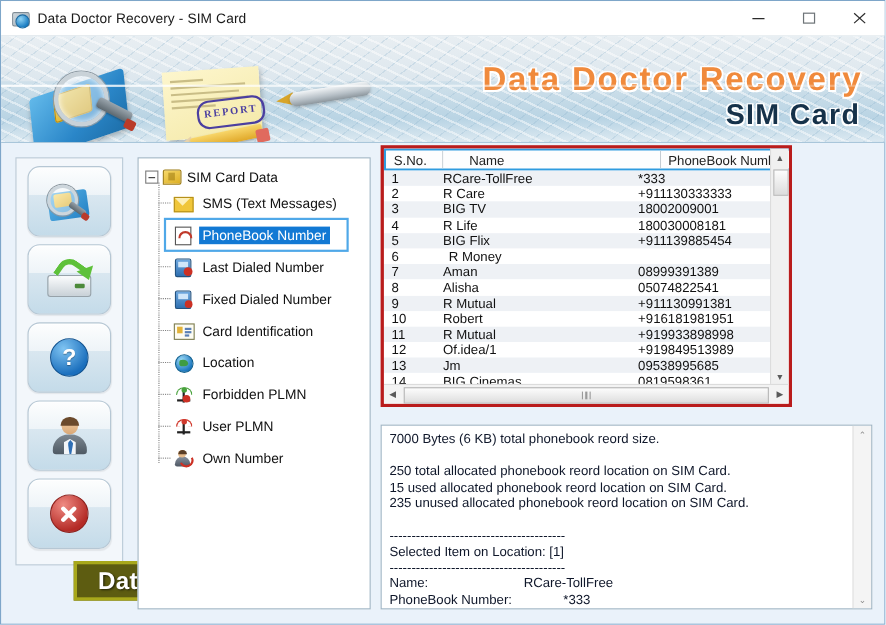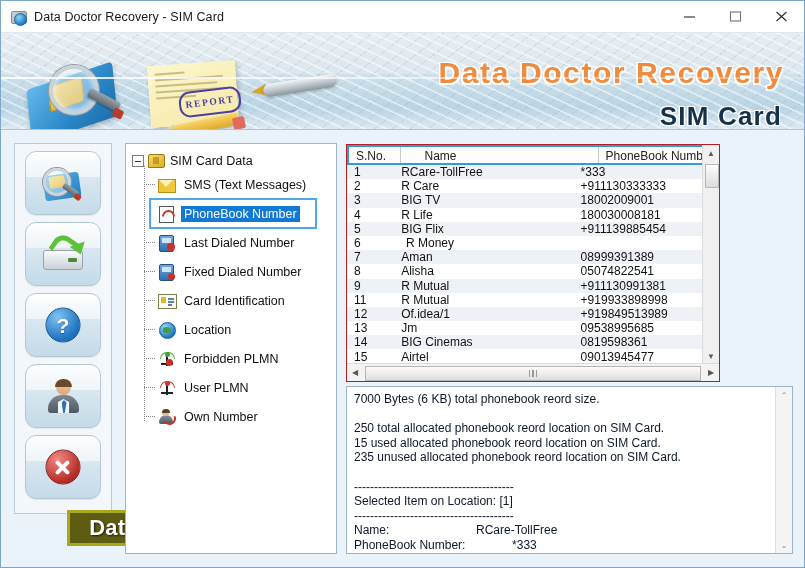--- a/index.html
+++ b/index.html
@@ -58,21 +58,21 @@
   }
   .bn-title{
     position:absolute;right:20px;top:23px;font-size:30px;font-weight:bold;
     color:#f08a3c;letter-spacing:1.6px;
     text-shadow:
       -1.5px -1.5px 0 #fff, 1.5px -1.5px 0 #fff,
       -1.5px 1.5px 0 #fff, 1.5px 1.5px 0 #fff,
       0 0 3px rgba(255,255,255,.95);
   }
   .bn-sub{
-    position:absolute;right:22px;top:68px;font-size:26px;font-weight:bold;
+    position:absolute;right:22px;top:56px;font-size:26px;font-weight:bold;
     color:#16324a;letter-spacing:1.2px;
     text-shadow:-1.2px -1.2px 0 #fff,1.2px -1.2px 0 #fff,-1.2px 1.2px 0 #fff,1.2px 1.2px 0 #fff;
   }
   
   .art{position:absolute;}
   .sim-card{
     left:28px;top:42px;width:86px;height:56px;border-radius:4px;
     background:linear-gradient(140deg,#62b9ea,#2a86c8 60%,#1d6ea8);
     transform:skewY(-13deg) rotate(-6deg);
     box-shadow:0 3px 5px rgba(0,0,0,.22);
@@ -316,22 +316,22 @@
   .i-own{position:absolute;left:0;top:1px;width:17px;height:16px;}
   .i-own .h{position:absolute;left:4px;top:0;width:7px;height:7px;border-radius:50%;background:#e6bb8c;}
   .i-own .hh{position:absolute;left:3.5px;top:0;width:8px;height:3.5px;border-radius:4px 4px 0 0;background:#5b3f27;}
   .i-own .b{position:absolute;left:1px;bottom:1px;width:14px;height:9px;border-radius:7px 7px 2px 2px;
     background:linear-gradient(180deg,#8892a0,#4f5864);}
   .i-own .p{position:absolute;right:-1px;bottom:0px;width:9px;height:9px;border:2.5px solid #cc3024;
     border-radius:50%;clip-path:polygon(0 50%,100% 50%,100% 100%,0 100%);transform:rotate(-25deg);}
 
   
   .table-panel{
-    position:absolute;left:345px;top:14px;width:374px;height:238px;
-    background:#fff;border:1px solid #b91c1c;box-sizing:border-box;overflow:hidden;
+    position:absolute;left:345px;top:2px;width:374px;height:238px;
+    background:#fff;border:3px solid #b91c1c;box-sizing:border-box;overflow:hidden;
   }
   .thead{
     display:flex;height:20px;background:linear-gradient(180deg,#fbfcfd,#eef1f4);
     border:2px solid #2e9bdf;box-sizing:border-box;position:relative;
     width:396px;
   }
   .th{
     font-size:12px;color:#222;padding:2px 0 0 7px;box-sizing:border-box;
     border-right:1px solid #c4ccd3;height:100%;white-space:nowrap;background:#fdfdfe;
   }
@@ -622,20 +622,25 @@
             <div class="td c1">8</div>
             <div class="td c2">Alisha</div>
             <div class="td c3">05074822541</div>
           </div>
           <div class="trow">
             <div class="td c1">9</div>
             <div class="td c2">R Mutual</div>
             <div class="td c3">+911130991381</div>
           </div>
           <div class="trow">
+            <div class="td c1">10</div>
+            <div class="td c2">Robert</div>
+            <div class="td c3">+916181981951</div>
+          </div>
+          <div class="trow">
             <div class="td c1">11</div>
             <div class="td c2">R Mutual</div>
             <div class="td c3">+919933898998</div>
           </div>
           <div class="trow">
             <div class="td c1">12</div>
             <div class="td c2">Of.idea/1</div>
             <div class="td c3">+919849513989</div>
           </div>
           <div class="trow">

